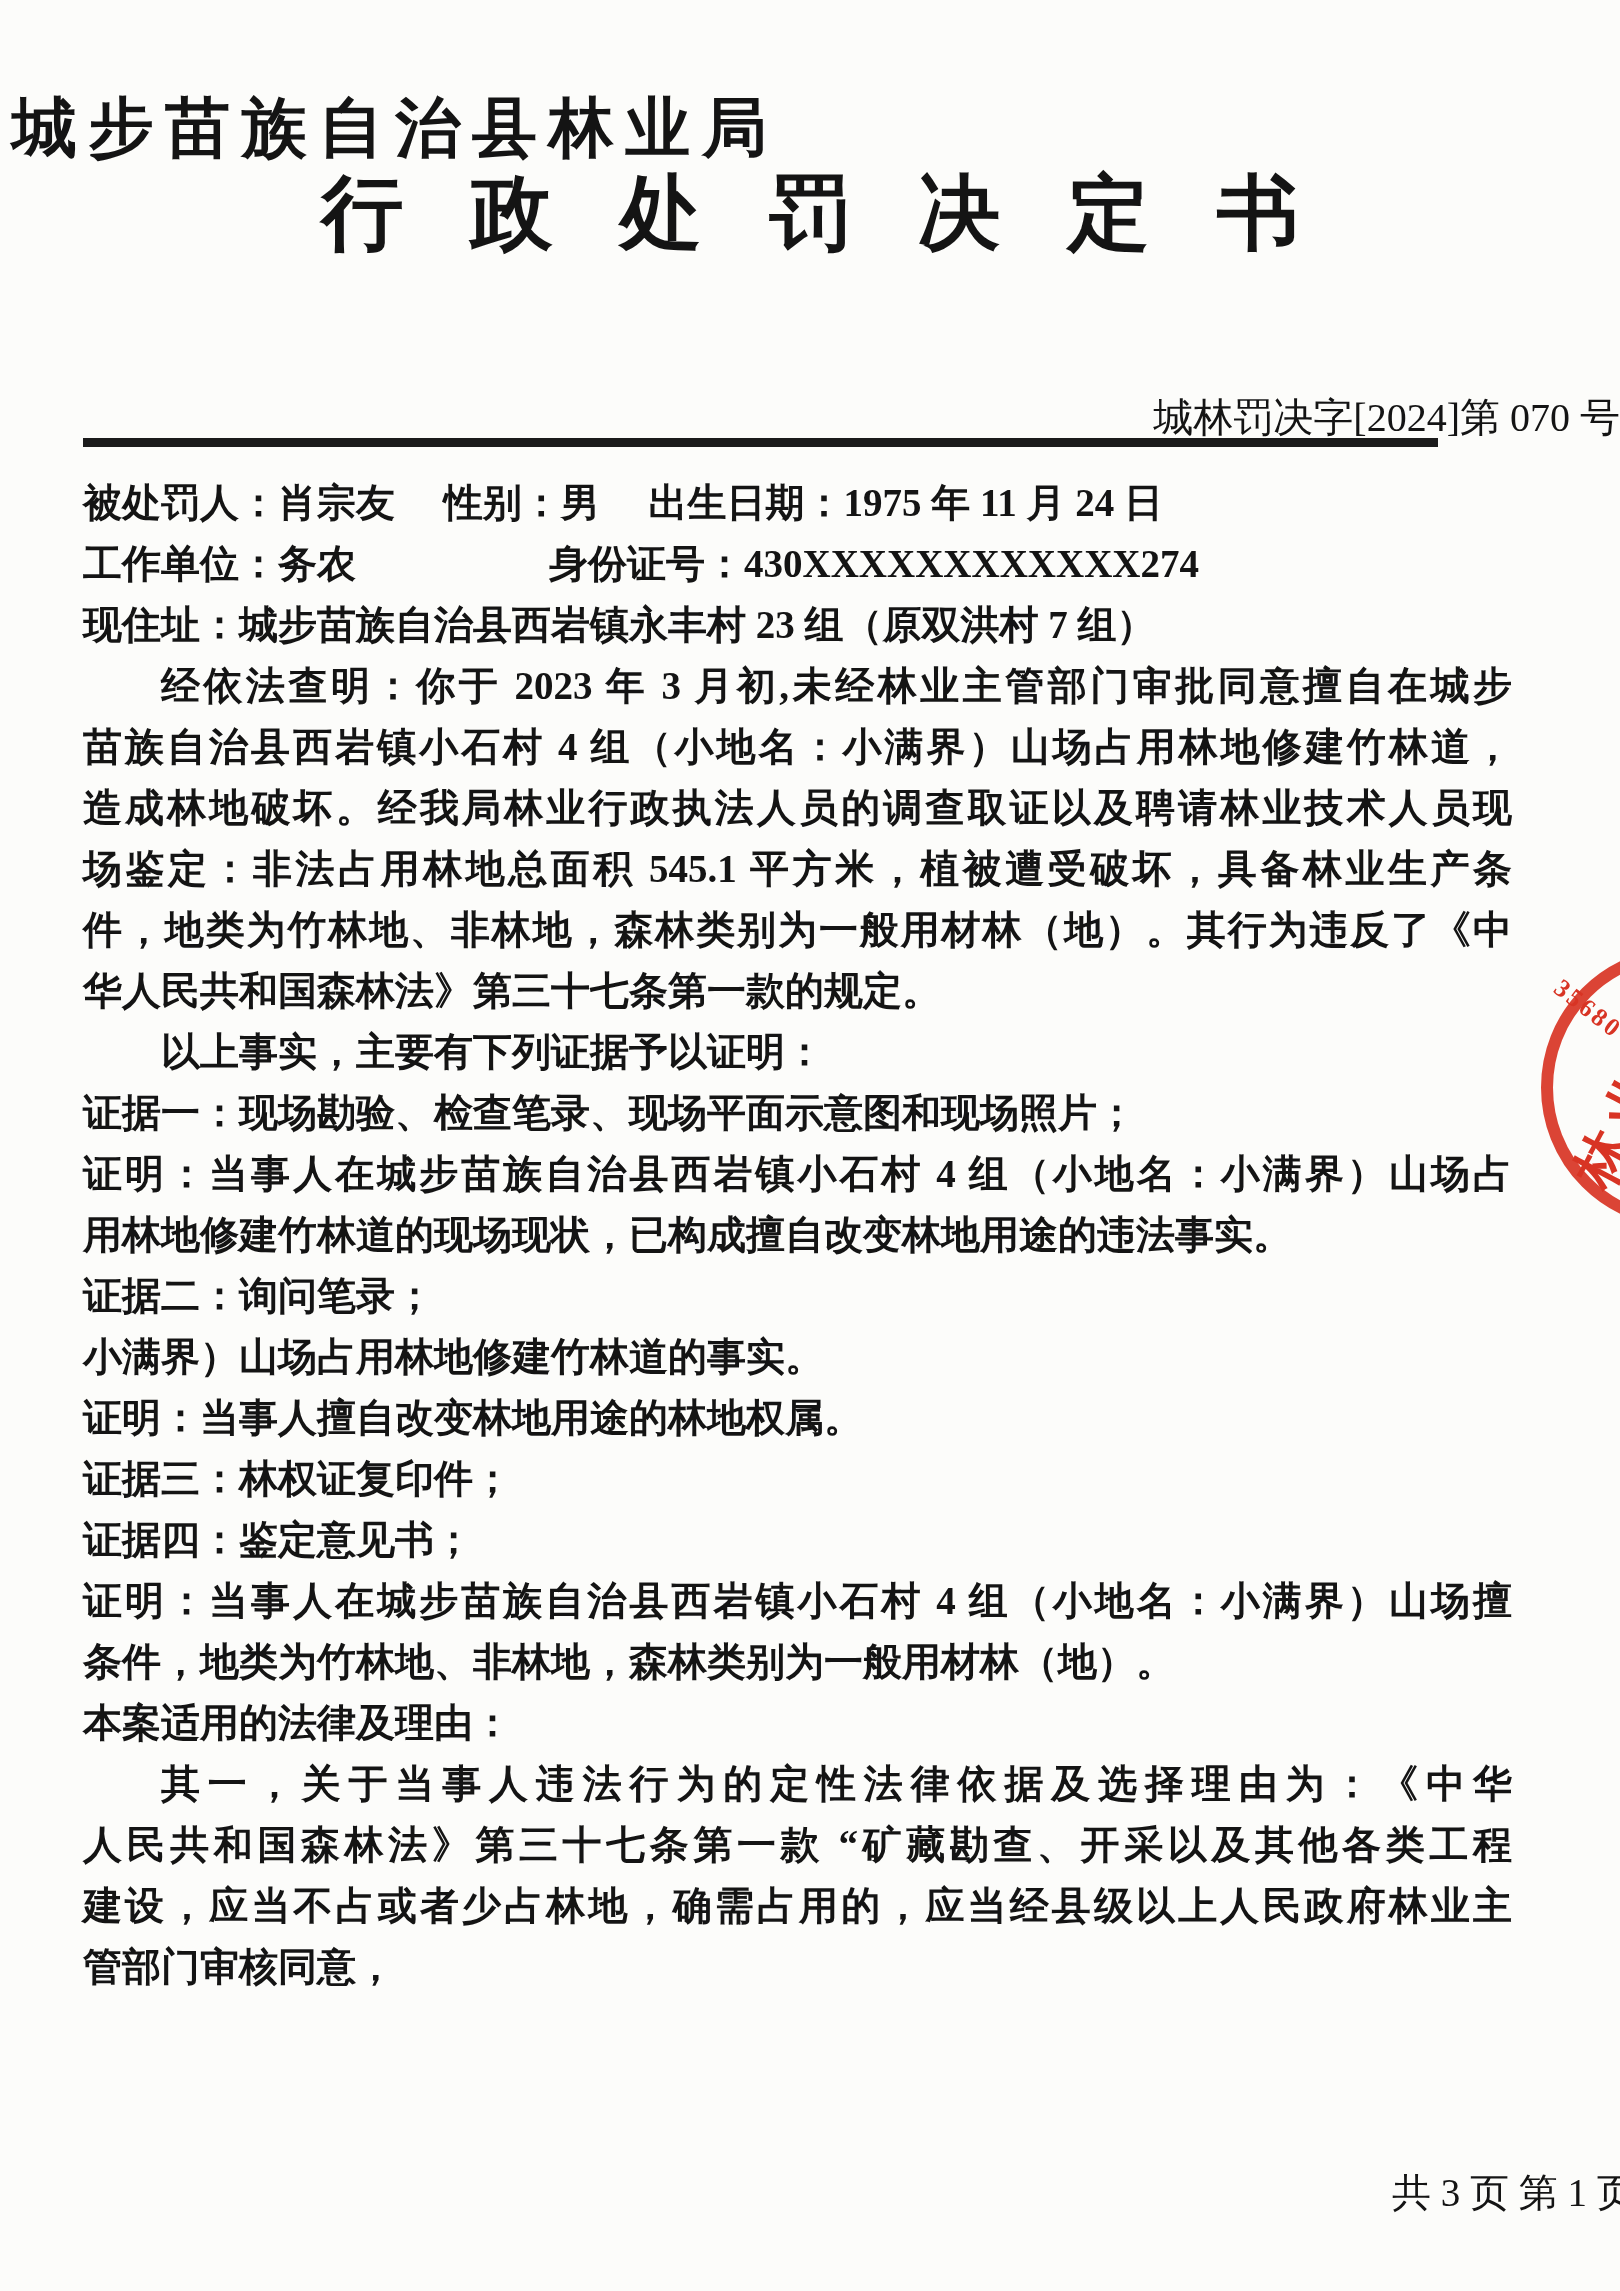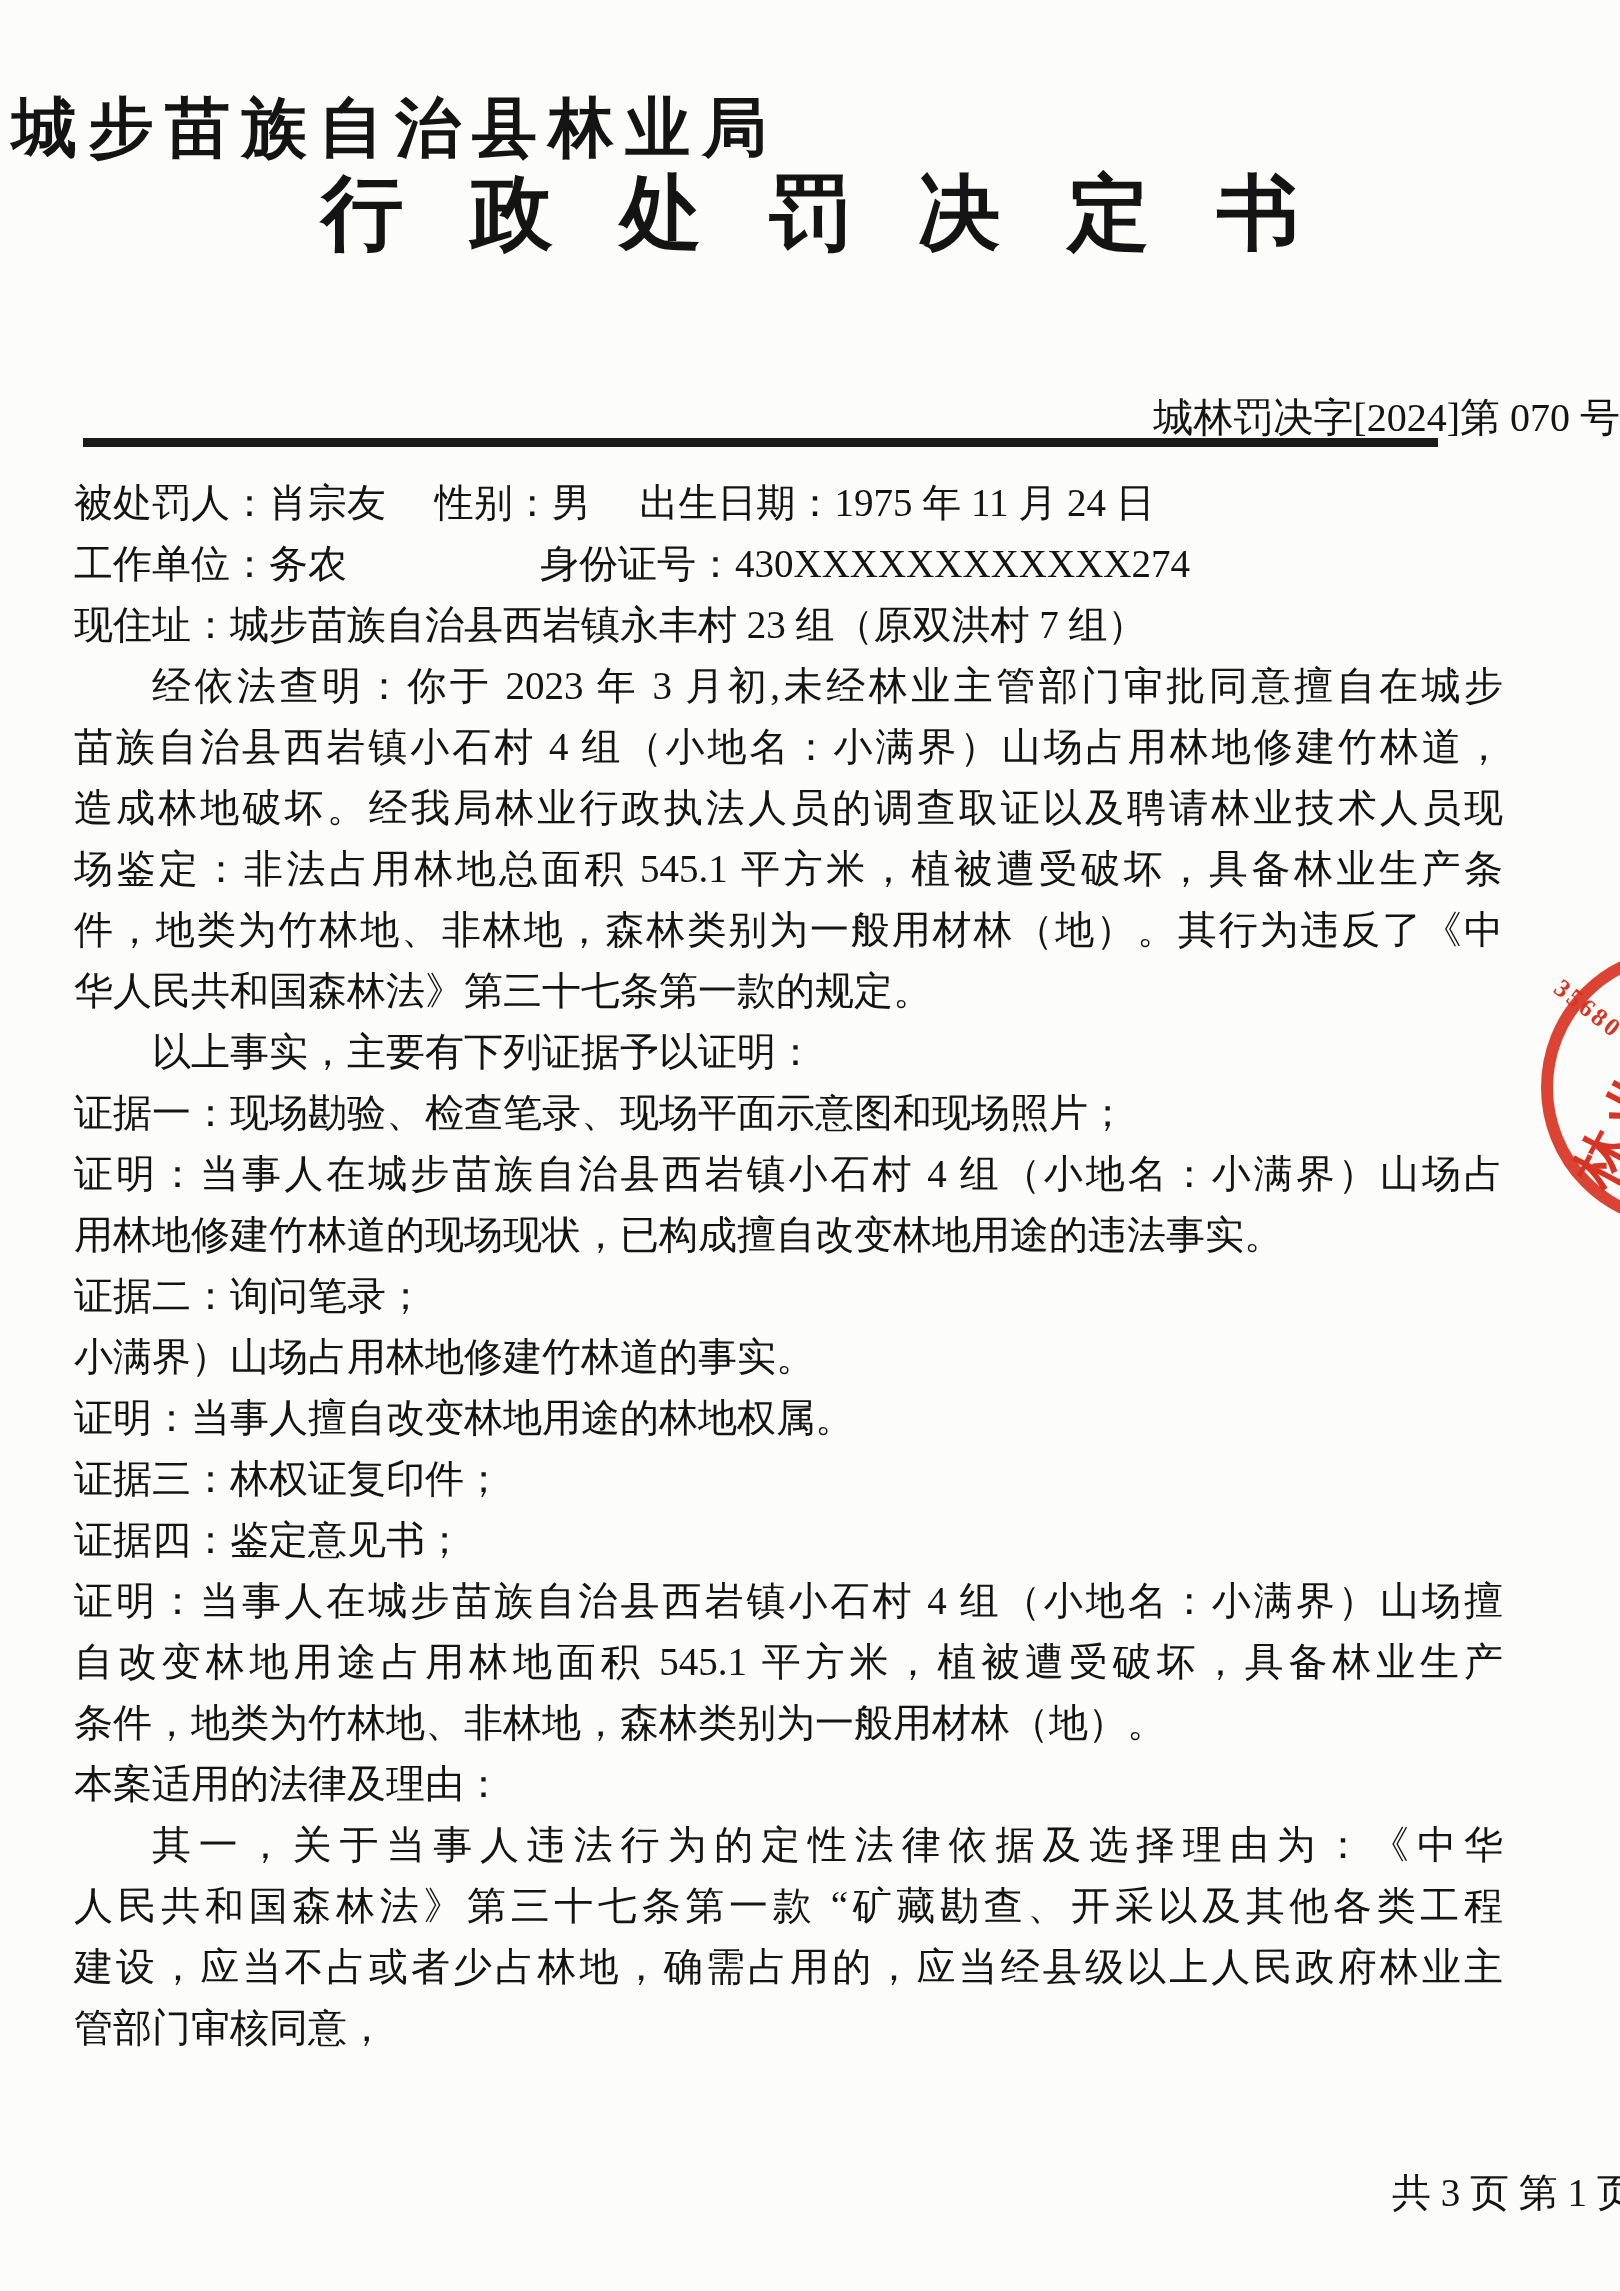--- a/index.html
+++ b/index.html
@@ -31,23 +31,23 @@
     text-align:right;
     font-size:40px;font-weight:400;
     white-space:nowrap;
   }
   .doc-number .first{border-bottom:3.9px solid #1d1d1d;padding-bottom:1px;}
   .rule{
     position:absolute;left:83px;top:438px;
     width:1355px;height:8.8px;background:#1b1b1b;
   }
   .content{
-    position:absolute;left:74px;top:472px;width:1429px;
+    position:absolute;left:83px;top:472px;width:1429px;
     font-size:39px;line-height:61px;
-    text-align:justify;text-align-last:left;
+    text-align:justify;text-align-last:left;font-weight:bold;
   }
   .line{min-height:61px;white-space:normal;}
   .j{text-align-last:justify;}
   .i{text-indent:2em;}
   .rel{position:relative;}
   .idcard{position:absolute;left:466px;top:0;}
   .footer{
     position:absolute;left:1392px;top:2166px;
     font-size:39px;white-space:nowrap;
   }
@@ -105,21 +105,20 @@
     <div class="line i">以上事实，主要有下列证据予以证明：</div>
     <div class="line">证据一：现场勘验、检查笔录、现场平面示意图和现场照片；</div>
     <div class="line j">证明：当事人在城步苗族自治县西岩镇小石村 4 组（小地名：小满界）山场占</div>
     <div class="line">用林地修建竹林道的现场现状，已构成擅自改变林地用途的违法事实。</div>
     <div class="line">证据二：询问笔录；</div>
     <div class="line">小满界）山场占用林地修建竹林道的事实。</div>
     <div class="line">证明：当事人擅自改变林地用途的林地权属。</div>
     <div class="line">证据三：林权证复印件；</div>
     <div class="line">证据四：鉴定意见书；</div>
     <div class="line j">证明：当事人在城步苗族自治县西岩镇小石村 4 组（小地名：小满界）山场擅</div>
-    <div class="line j">自改变林地用途占用林地面积 545.1 平方米，植被遭受破坏，具备林业生产</div>
     <div class="line">条件，地类为竹林地、非林地，森林类别为一般用材林（地）。</div>
     <div class="line">本案适用的法律及理由：</div>
     <div class="line i j">其一，关于当事人违法行为的定性法律依据及选择理由为：《中华</div>
     <div class="line j">人民共和国森林法》第三十七条第一款 “矿藏勘查、开采以及其他各类工程</div>
     <div class="line j">建设，应当不占或者少占林地，确需占用的，应当经县级以上人民政府林业主</div>
     <div class="line">管部门审核同意，</div>
   </div>
 
   <div class="seal">
     <span class="seal-digits">35680</span>

